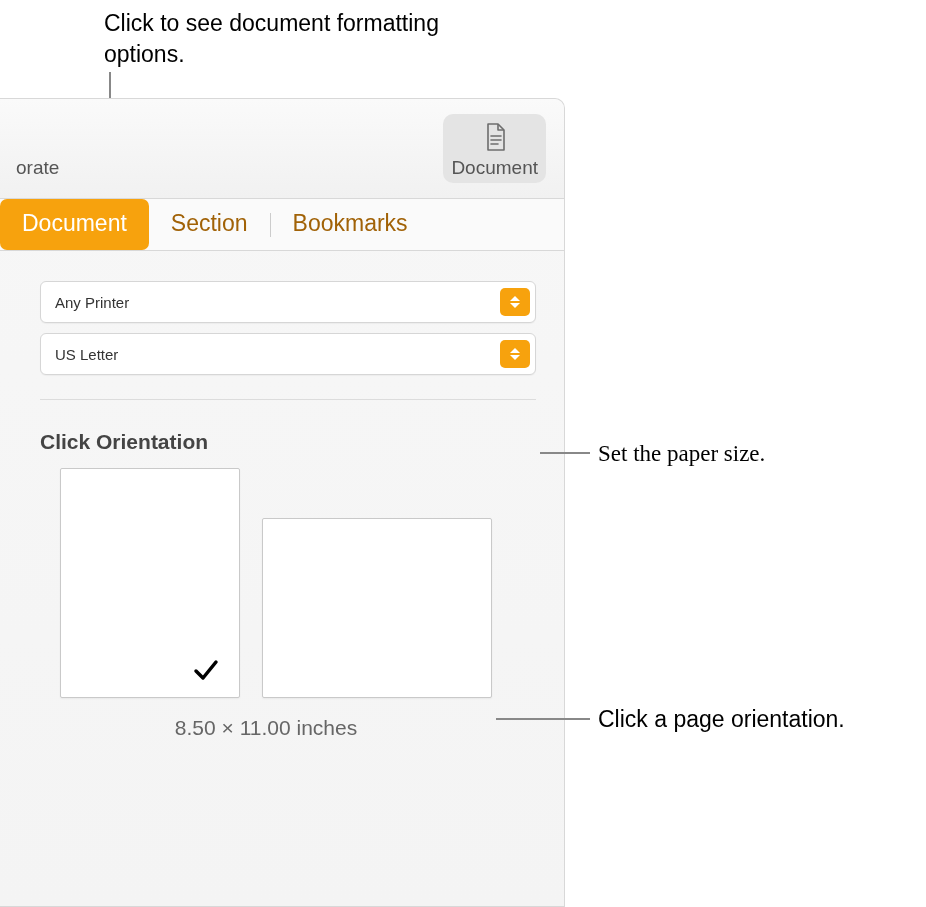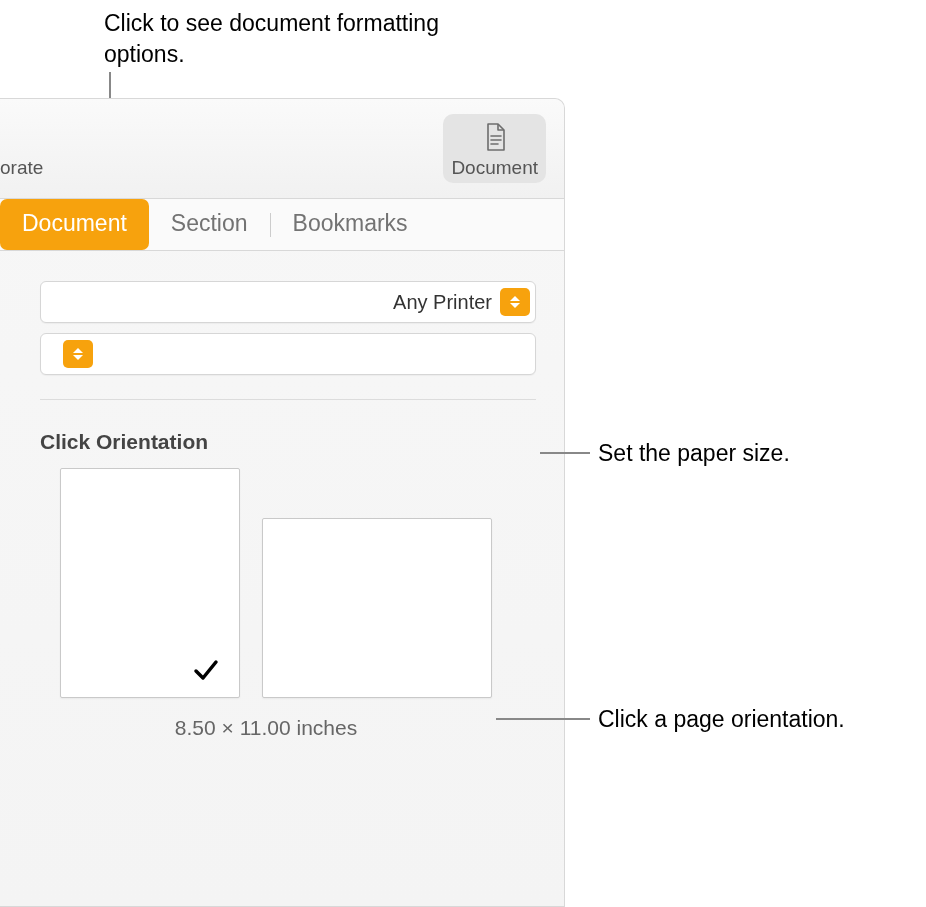--- a/index.html
+++ b/index.html
@@ -51,34 +51,34 @@
       align-items: center;
       gap: 3px;
       padding: 6px 8px 4px 8px;
       font-size: 19px;
       color: #555;
       border-radius: 10px;
       min-width: 74px;
     }
     .toolbar-item.partial {
       min-width: 0;
-      padding-left: 0;
+      padding-left: 16px;
     }
     .toolbar-item.active { background: #e4e4e4; }
     .toolbar-item svg { display: block; }
     .toolbar-spacer { flex: 1; }
     .segmented {
       display: flex;
       align-items: stretch;
       border-bottom: 1px solid #d8d8d8;
       background: #fafafa;
     }
     .seg-btn {
       font-size: 23px;
-      color: #737373;
+      color: #a16207;
       padding: 11px 22px 13px 22px;
       cursor: default;
     }
     .seg-btn.active {
       background: #f7a20d;
       color: #fff;
       font-weight: 500;
       border-radius: 7px;
     }
     .seg-sep {
@@ -102,23 +102,22 @@
       background: #fff;
       border: 1px solid #d6d6d6;
       border-radius: 6px;
       height: 42px;
       padding-left: 14px;
       margin-bottom: 10px;
       box-shadow: 0 1px 1px rgba(0,0,0,0.04);
     }
     .popup-label {
       flex: 1;
-      font-size: 20px;
+      font-size: 15px;
       color: #333;
-      text-align: right;
     }
     .popup-end {
       width: 30px;
       height: 28px;
       margin-right: 5px;
       margin-left: 8px;
       border-radius: 5px;
       background: #f7a20d;
       display: flex;
       flex-direction: column;
@@ -206,20 +205,21 @@
 
     <div class="popup">
       <span class="popup-label">Any Printer</span>
       <span class="popup-end">
         <span class="tri up"></span>
           <span class="tri down"></span>
       </span>
     </div>
 
     <div class="popup">
+      <span class="popup-label">US Letter</span>
       <span class="popup-end">
         <span class="tri up"></span>
           <span class="tri down"></span>
       </span>
     </div>
 
     <div class="hr"></div>
 
     <div class="section-title">Click Orientation</div>
 
@@ -230,16 +230,16 @@
         </svg>
       </div>
       <div class="orient-card landscape"></div>
     </div>
 
     <div class="dims">8.50 × 11.00 inches</div>
   </div>
 </div>
 
 <div class="callout-line horiz" style="left:540px; top:452px; width:50px;"></div>
-<div class="callout" style="left:598px; top:438px;">Set the paper size.</div>
+<div class="callout" style="left:598px; top:438px;font-family:Liberation Serif, serif;">Set the paper size.</div>
 
 <div class="callout-line horiz" style="left:496px; top:718px; width:94px;"></div>
 <div class="callout" style="left:598px; top:704px;">Click a page orientation.</div>
 
 </body></html>

